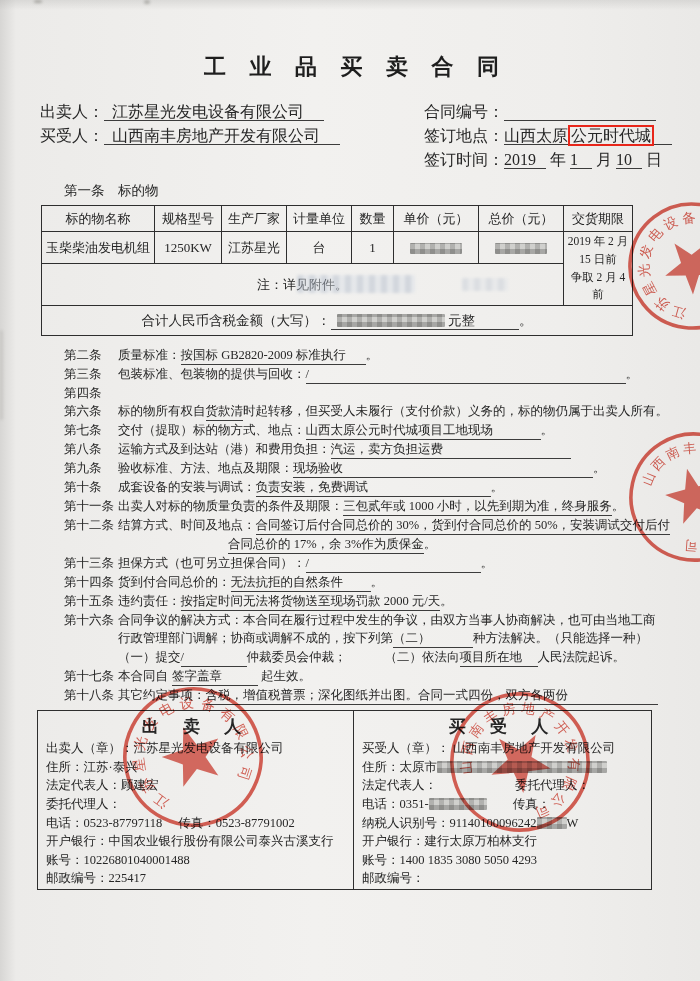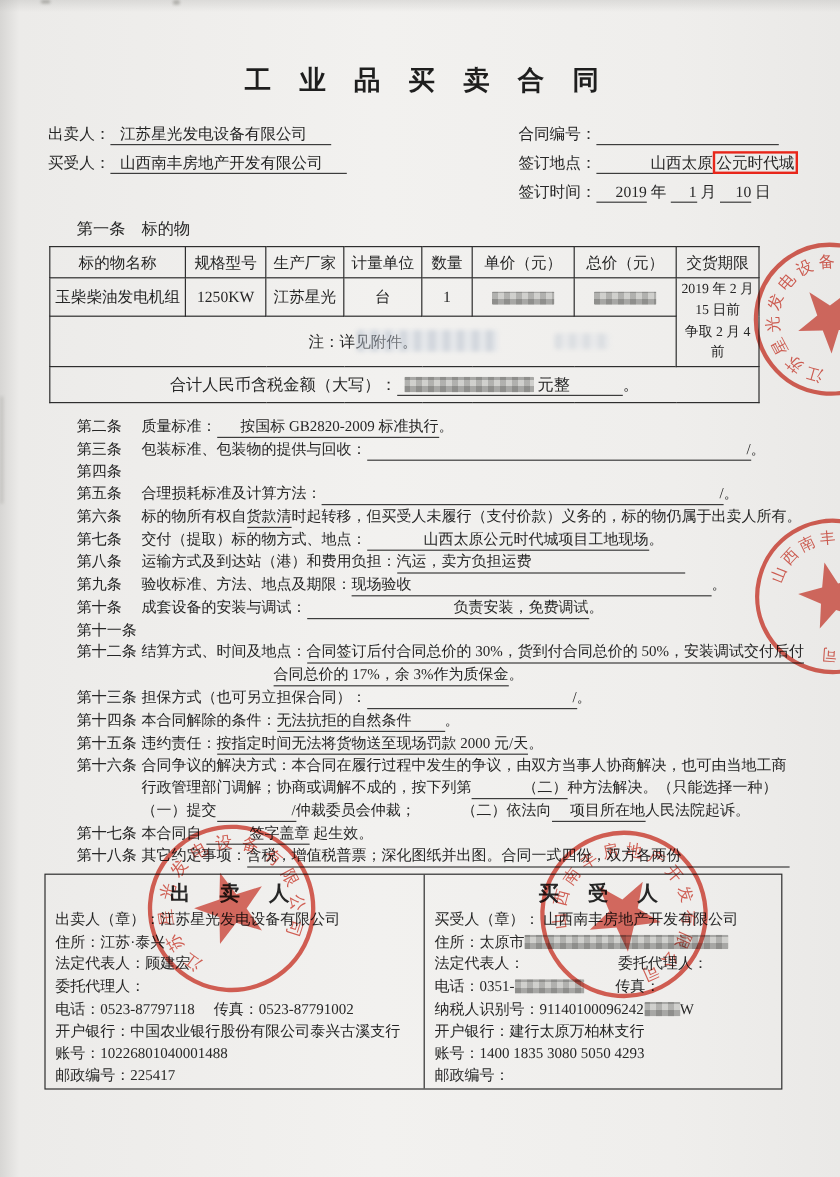--- a/index.html
+++ b/index.html
@@ -10,27 +10,27 @@
       linear-gradient(180deg, rgba(160,160,158,.25) 0, rgba(240,239,237,0) 10px),
       linear-gradient(90deg, #d7d6d4 0, #ecebe9 16px, #f2f1ef 45%, #efeeec 80%, #eae9e7 100%);
     color:#262626;
   }
   .smudge{position:absolute;background:#77766f;filter:blur(1.5px);border-radius:2px;}
   .content{position:relative;padding:0 28px 0 40px;}
   
   .title{margin:0;padding-top:52px;text-align:center;font-size:22px;font-weight:700;
          letter-spacing:9px;color:#1e1e1e;}
   
-  .hdrgrid{display:flex;margin-top:18px;font-size:13px;}
+  .hdrgrid{display:flex;margin-top:18px;font-size:16px;}
   .hl{width:392px;}
   .hr{flex:1;}
   .hrow{height:24px;line-height:24px;white-space:nowrap;}
   .u{border-bottom:1px solid #3c3c3c;}
   span.u{display:inline-block;line-height:17px;vertical-align:baseline;}
-  .ctr{text-align:right;}
+  .ctr{text-align:left;}
   .hval{padding:0 20px 0 8px;}
   .redbox{border:2px solid #e8261a;padding:0 1px;margin-bottom:-2px;}
   
   .art1{margin:10px 0 5px 24px;font-size:13.5px;}
   
   table.goods{border-collapse:collapse;margin-left:1px;table-layout:fixed;width:591px;
               font-size:13px;}
   table.goods td,table.goods th{border:1px solid #2e2e2e;text-align:center;vertical-align:middle;
               font-weight:400;padding:1px 2px;overflow:hidden;}
   tr.head{height:26px;}
@@ -157,24 +157,20 @@
           <span class="cbody"><span>质量标准：</span><span class="u ctr" style="min-width: 185px;">按国标 GB2820-2009 标准执行</span><span>。</span></span>
         </div>
         <div class="clause">
           <span class="clabel">第三条</span>
           <span class="cbody"><span>包装标准、包装物的提供与回收：</span><span class="u ctr" style="min-width: 320px;">/</span><span>。</span></span>
         </div>
         <div class="clause">
           <span class="clabel">第四条</span>
         </div>
         <div class="clause">
-          <span class="clabel">第五条</span>
-          <span class="cbody"><span>合理损耗标准及计算方法：</span><span class="u ctr" style="min-width: 335px;">/</span><span>。</span></span>
-        </div>
-        <div class="clause">
           <span class="clabel">第六条</span>
           <span class="cbody"><span>标的物所有权自</span><span class="u">货款清</span><span>时起转移，但买受人未履行（支付价款）义务的，标的物仍属于出卖人所有。</span></span>
         </div>
         <div class="clause">
           <span class="clabel">第七条</span>
           <span class="cbody"><span>交付（提取）标的物方式、地点：</span><span class="u ctr" style="min-width: 235px;">山西太原公元时代城项目工地现场</span><span>。</span></span>
         </div>
         <div class="clause">
           <span class="clabel">第八条</span>
           <span class="cbody"><span>运输方式及到达站（港）和费用负担：</span><span class="u" style="min-width: 240px;">汽运，卖方负担运费</span></span>
@@ -182,32 +178,33 @@
         <div class="clause">
           <span class="clabel">第九条</span>
           <span class="cbody"><span>验收标准、方法、地点及期限：</span><span class="u" style="min-width: 300px;">现场验收</span><span>。</span></span>
         </div>
         <div class="clause">
           <span class="clabel">第十条</span>
           <span class="cbody"><span>成套设备的安装与调试：</span><span class="u ctr" style="min-width: 235px;">负责安装，免费调试</span><span>。</span></span>
         </div>
         <div class="clause">
           <span class="clabel">第十一条</span>
+          <span class="cbody"><span>出卖人对标的物质量负责的条件及期限：</span><span class="u">三包贰年或 1000 小时，以先到期为准，终身服务</span><span>。</span></span>
         </div>
         <div class="clause">
           <span class="clabel">第十二条</span>
           <span class="cbody"><span>结算方式、时间及地点：</span><span class="u">合同签订后付合同总价的 30%，货到付合同总价的 50%，安装调试交付后付</span><br><span class="u" style="margin-left: 110px;">合同总价的 17%，余 3%作为质保金</span><span>。</span></span>
         </div>
         <div class="clause">
           <span class="clabel">第十三条</span>
           <span class="cbody"><span>担保方式（也可另立担保合同）：</span><span class="u ctr" style="min-width: 175px;">/</span><span>。</span></span>
         </div>
         <div class="clause">
           <span class="clabel">第十四条</span>
-          <span class="cbody"><span>本合同解除的条件：</span><span class="u" style="min-width: 140px;">无法抗拒的自然条件</span><span>。</span></span>
+          <span class="cbody"><span>货到付合同总价的：</span><span class="u" style="min-width: 140px;">无法抗拒的自然条件</span><span>。</span></span>
         </div>
         <div class="clause">
           <span class="clabel">第十五条</span>
           <span class="cbody"><span>违约责任：</span><span class="u">按指定时间无法将货物送至现场罚款 2000 元/天</span><span>。</span></span>
         </div>
         <div class="clause">
           <span class="clabel">第十六条</span>
           <span class="cbody"><span>合同争议的解决方式：本合同在履行过程中发生的争议，由双方当事人协商解决，也可由当地工商</span><br><span>行政管理部门调解；协商或调解不成的，按下列第</span><span class="u ctr" style="min-width: 80px;">（二）</span><span>种方法解决。（只能选择一种）</span><br><span>（一）提交</span><span class="u ctr" style="min-width: 66px;">/</span><span>仲裁委员会仲裁；</span><span style="margin-left: 38px;">（二）依法向</span><span class="u ctr" style="min-width: 78px;">项目所在地</span><span>人民法院起诉。</span></span>
         </div>
         <div class="clause">

